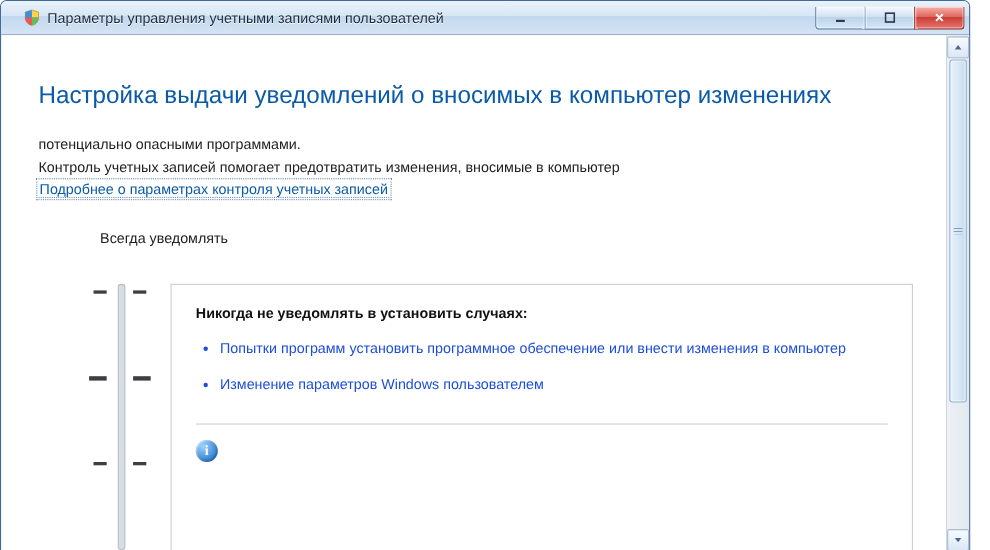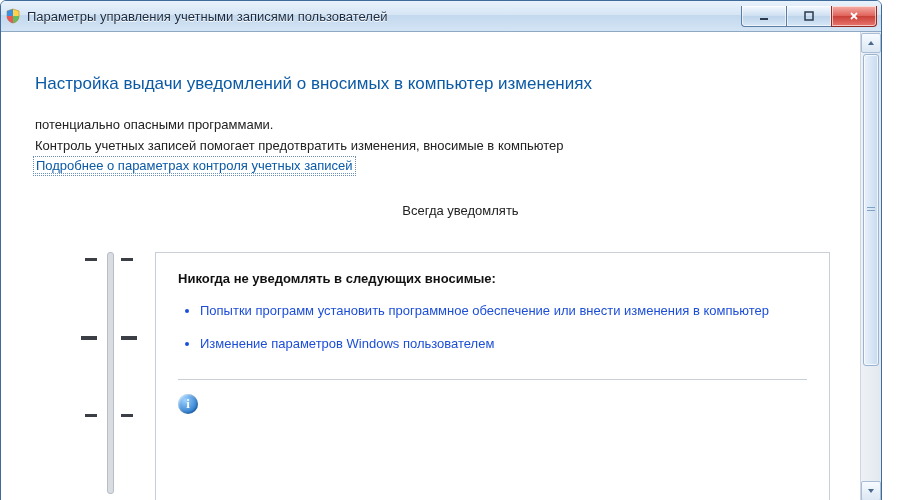--- a/index.html
+++ b/index.html
@@ -20,21 +20,21 @@
     background: #fff;
     box-shadow: 0 0 0 1px rgba(255,255,255,0.4) inset;
     position: relative;
   }
   .titlebar {
     height: 30px;
     background: linear-gradient(180deg, #e9f2fb 0%, #d7e6f5 45%, #c3d8ee 46%, #d3e4f4 100%);
     border-bottom: 1px solid #8fa9c4;
     display: flex;
     align-items: center;
-    padding: 0 4px 0 4px;
+    padding: 0 4px 0 20px;
     border-radius: 5px 5px 0 0;
     position: relative;
   }
   .titlebar .shield {
     width: 16px;
     height: 16px;
     margin-right: 6px;
   }
   .titlebar .title {
     color: #1b2a3f;
@@ -99,21 +99,21 @@
     position:absolute;top:0;left:2px;width:14px;height:310px;
     background:linear-gradient(90deg,#e9f2fb,#c8dbef);
     border:1px solid #97b3d1;border-radius:3px;
     box-shadow: inset 0 0 0 1px rgba(255,255,255,0.7);
   }
   .scroll-thumb::after{
     content:"";position:absolute;left:3px;right:3px;top:50%;height:6px;margin-top:-3px;
     background:repeating-linear-gradient(180deg,#7fa2c6 0 1px,transparent 1px 3px);
   }
   h1.main {
-    font-size: 17px;
+    font-size: 22px;
     font-weight: 400;
     color: #0b5aa6;
     margin: 0 0 22px 0;
   }
   .body-text {
     color: #222;
     line-height: 1.45;
     margin: 0 0 2px 0;
   }
   a.help {
@@ -129,21 +129,20 @@
   }
   .slider-block {
     margin-top: 34px;
     display:flex;
     align-items:flex-start;
   }
   .slider-labels-top{
     margin-left: 56px;
     margin-bottom: 10px;
     color:#222;
-    text-align:center;
   }
   .slider-col{
     width: 110px;
     position:relative;
     padding-top:4px;
   }
   .slider-track{
     position:absolute;
     left: 72px;
     top: 0;
@@ -252,21 +251,21 @@
           <div class="slider-track"></div>
           <span class="slider-tick left" style="left:50px; top:6px"></span>
           <span class="slider-tick right" style="left:86px; top:6px"></span>
           <span class="slider-tick left" style="left:46px; top:84px; width:16px; height:4px"></span>
           <span class="slider-tick right" style="left:86px; top:84px; width:16px; height:4px"></span>
           <span class="slider-tick left" style="left:50px; top:162px"></span>
           <span class="slider-tick right" style="left:86px; top:162px"></span>
         </div>
 
         <div class="desc-panel">
-          <p class="desc-title">Никогда не уведомлять в следующих вносимые:</p>
+          <p class="desc-title">Никогда не уведомлять в установить случаях:</p>
           <ul>
             <li>Попытки программ установить программное обеспечение или внести изменения в компьютер</li>
             <li>Изменение параметров Windows пользователем</li>
           </ul>
           <div class="info-row">
             <span class="info-icon">i</span>
           </div>
         </div>
       </div>
 

